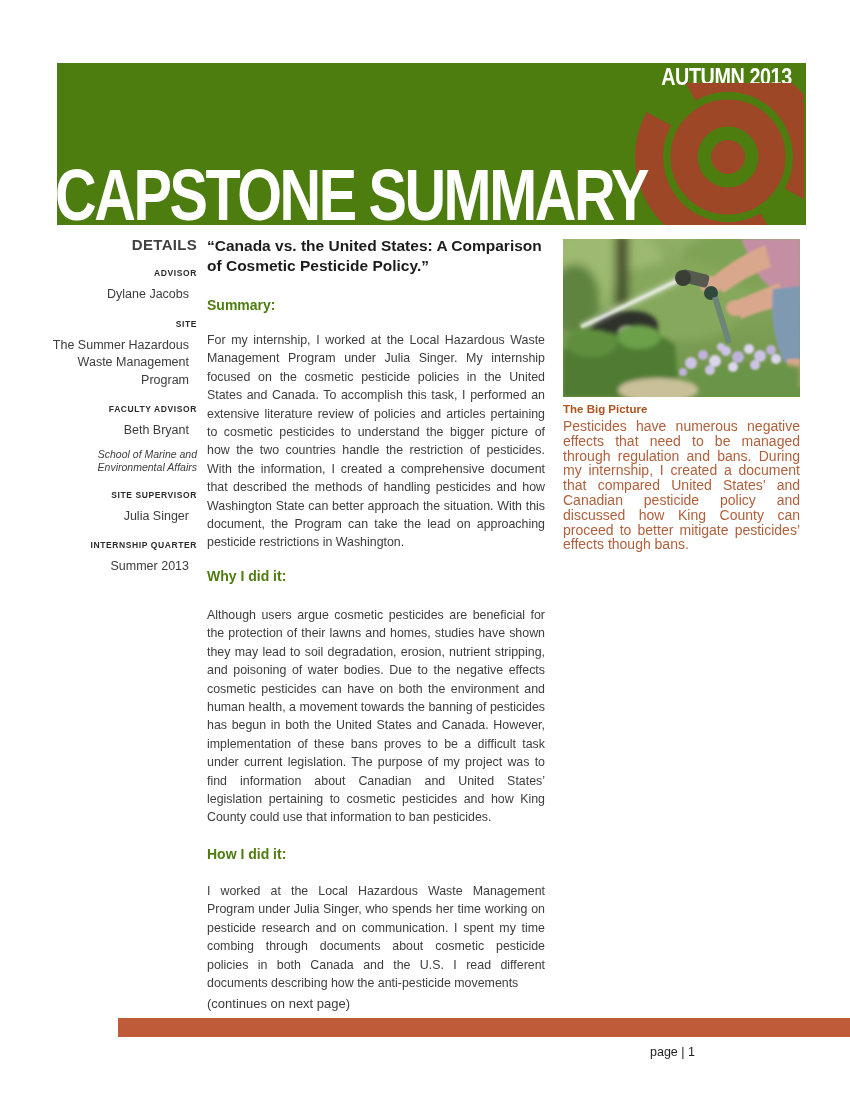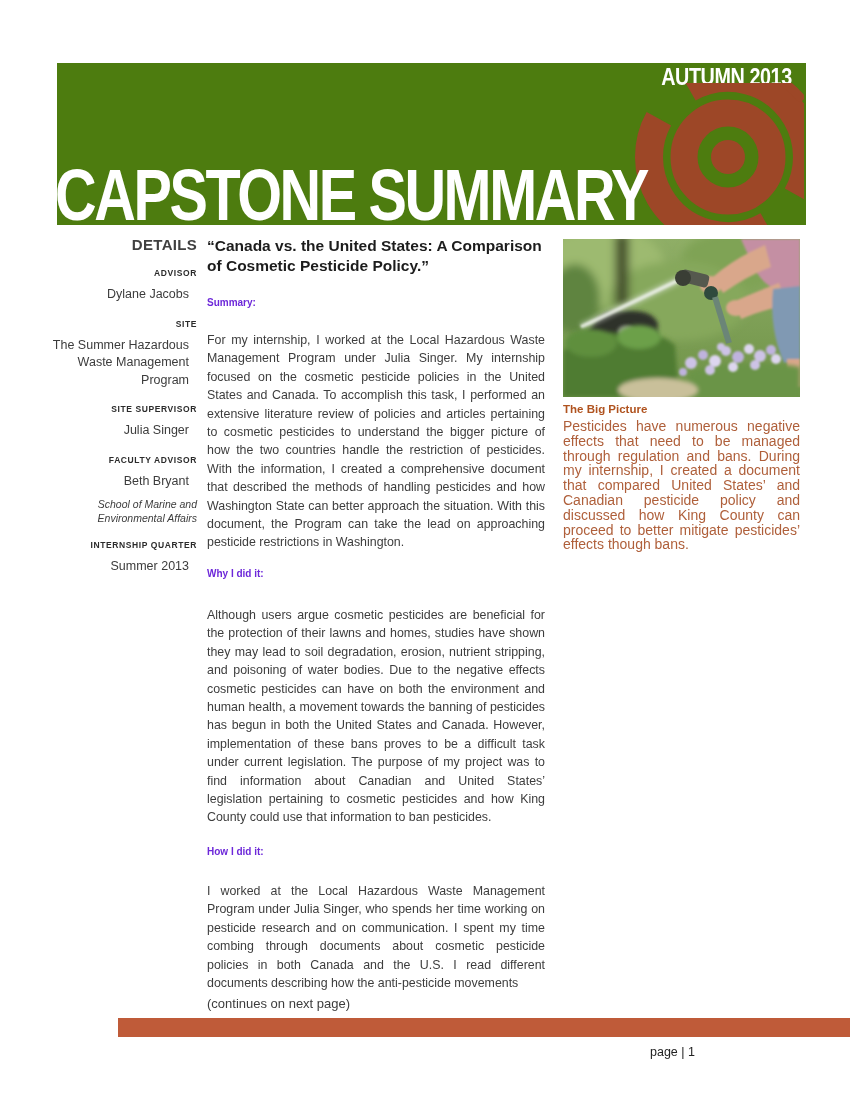--- a/index.html
+++ b/index.html
@@ -34,21 +34,21 @@
   .field-label{
     font-size:8.5px;font-weight:bold;color:#2b2b2b;letter-spacing:0.6px;margin:0 0 3px 0;
   }
   .field-value{font-size:12.5px;line-height:17.5px;color:#3c3c3c;margin:8px;}
   .field-note{font-size:10.5px;line-height:13.5px;font-style:italic;color:#3c3c3c;margin:1px 0 0 0;}
   
   .main-col{position:absolute;left:207px;width:338px;color:#3d3d3d;}
   .article-title{
     top:236px;font-size:15.5px;font-weight:bold;line-height:20px;color:#1c1c1c;width:345px;
   }
-  .section-heading{font-size:10px;font-weight:bold;color:#6d28d9;}
+  .section-heading{font-size:14px;font-weight:bold;color:#4d7c0f;}
   .body-text{font-size:12.4px;line-height:18.4px;text-align:justify;}
   .continuation{top:996px;font-size:13px;color:#3d3d3d;}
   
   .photo{position:absolute;left:563px;top:239px;width:237px;height:158px;overflow:hidden;}
   .sidebar-heading{
     position:absolute;left:563px;top:403px;width:237px;
     color:#B0531F;font-weight:bold;font-size:11.5px;
   }
   .sidebar-body{
     position:absolute;left:563px;top:419px;width:237px;
@@ -85,28 +85,28 @@
       <p class="field-label">ADVISOR</p>
       <p class="field-value">Dylane Jacobs</p>
     </div>
 
     <div class="field">
       <p class="field-label">SITE</p>
       <p class="field-value">The Summer Hazardous Waste Management Program</p>
     </div>
 
     <div class="field">
-      <p class="field-label">SITE SUPERVISOR</p>
-      <p class="field-value">Julia Singer</p>
-    </div>
-
-    <div class="field">
       <p class="field-label">FACULTY ADVISOR</p>
       <p class="field-value">Beth Bryant</p>
       <p class="field-note">School of Marine and Environmental Affairs</p>
+    </div>
+
+    <div class="field">
+      <p class="field-label">SITE SUPERVISOR</p>
+      <p class="field-value">Julia Singer</p>
     </div>
 
     <div class="field">
       <p class="field-label">INTERNSHIP QUARTER</p>
       <p class="field-value">Summer 2013</p>
     </div>
   </div>
 
   <div class="main-col article-title" style="position:absolute;">“Canada vs. the United States: A Comparison of Cosmetic Pesticide Policy.”</div>
 

